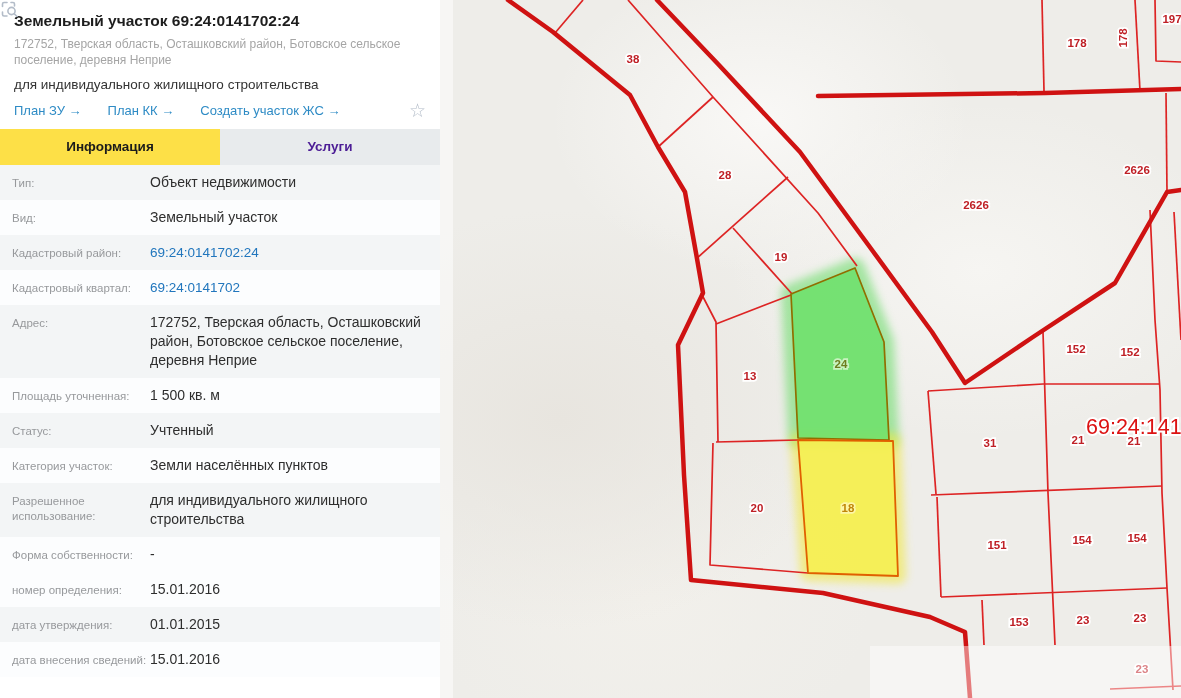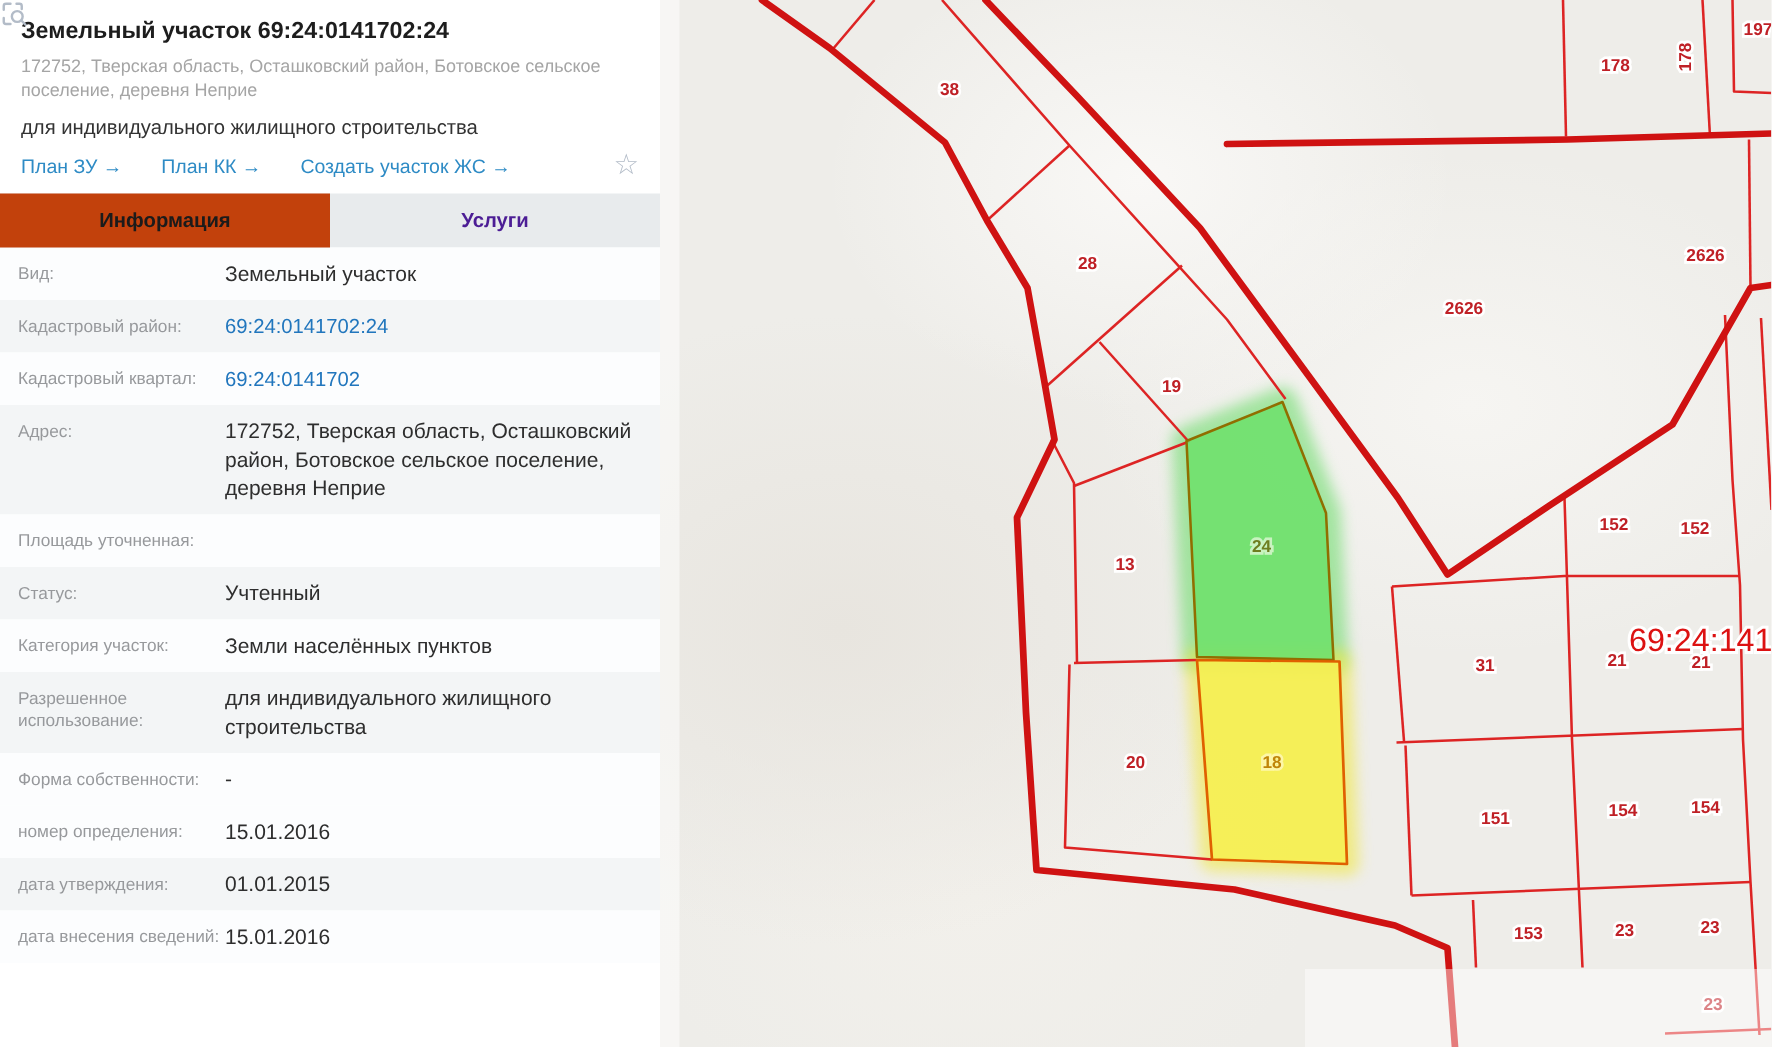--- a/index.html
+++ b/index.html
@@ -14,21 +14,21 @@
   .usage{font-size:13.5px;color:#333;margin:0 0 9px 0;}
   .links{display:flex;align-items:center;gap:26px;padding-bottom:9px;}
   .links a{font-size:13px;color:#2e8bc5;text-decoration:none;cursor:pointer;white-space:nowrap;}
   .hdr-icons{margin-left:auto;display:flex;align-items:center;gap:10px;color:#b3bcc8;}
   .star{font-size:19px;line-height:1;color:#b3bcc8;cursor:pointer;}
   .docsearch{cursor:pointer;}
 
   .tabs{display:flex;height:36px;background:#e8ebed;}
   .tab{width:50%;display:flex;align-items:center;justify-content:center;
        font-size:13.5px;font-weight:bold;cursor:pointer;}
-  .tab.active{background:#c2410c;color:#1b1b1b;}
+  .tab.active{background:#fde047;color:#1b1b1b;}
   .tab.inactive{color:#4c1d95;}
 
   .rows{width:440px;}
   .row{display:flex;padding:8px 10px 8px 12px;box-sizing:border-box;min-height:35px;
        background:#fcfdfe;align-items:flex-start;}
   .row.shade{background:#f3f5f6;}
   .row-label{width:138px;flex:0 0 138px;font-size:11.5px;color:#97999c;line-height:15px;padding-top:3px;}
   .row-value{flex:1;font-size:14px;color:#2e2e2e;line-height:19px;padding-right:6px;}
   .row-value.link{color:#2176bd;font-size:13.5px;cursor:pointer;}
 
@@ -80,38 +80,43 @@
       </span>
     </div>
   </div>
 
   <div class="tabs">
     <div class="tab active">Информация</div>
     <div class="tab inactive">Услуги</div>
   </div>
 
   <div class="rows" id="info-rows">
+      <div class="row shade">
+        <div class="row-label">Тип:</div>
+        <div class="row-value">Объект недвижимости</div>
+      </div>
       <div class="row">
         <div class="row-label">Вид:</div>
         <div class="row-value">Земельный участок</div>
       </div>
       <div class="row shade">
         <div class="row-label">Кадастровый район:</div>
         <div class="row-value link">69:24:0141702:24</div>
       </div>
       <div class="row">
         <div class="row-label">Кадастровый квартал:</div>
         <div class="row-value link">69:24:0141702</div>
       </div>
       <div class="row shade">
         <div class="row-label">Адрес:</div>
         <div class="row-value">172752, Тверская область, Осташковский район, Ботовское сельское поселение, деревня Неприе</div>
       </div>
       <div class="row">
         <div class="row-label">Площадь уточненная:</div>
+        <div class="row-value">1 500 кв. м</div>
       </div>
       <div class="row shade">
         <div class="row-label">Статус:</div>
         <div class="row-value">Учтенный</div>
       </div>
       <div class="row">
         <div class="row-label">Категория участок:</div>
         <div class="row-value">Земли населённых пунктов</div>
       </div>
       <div class="row shade">

